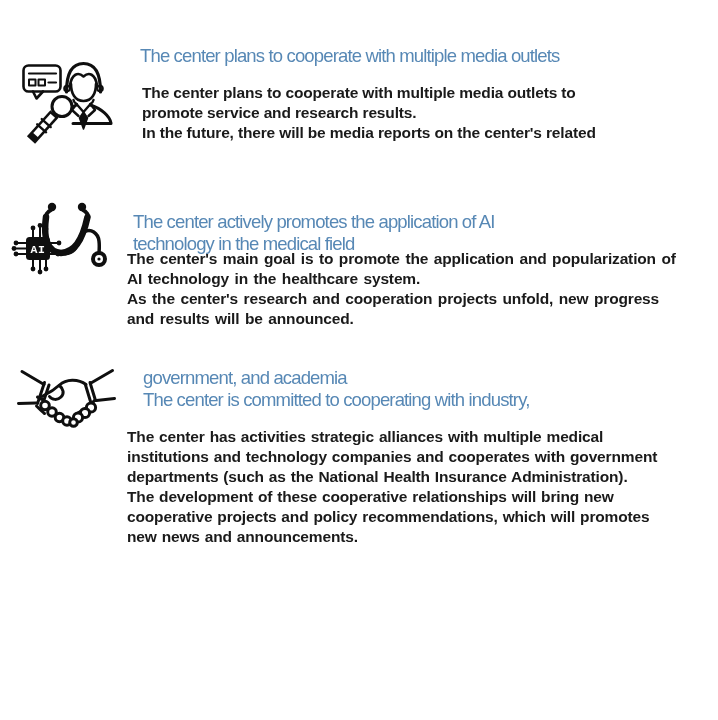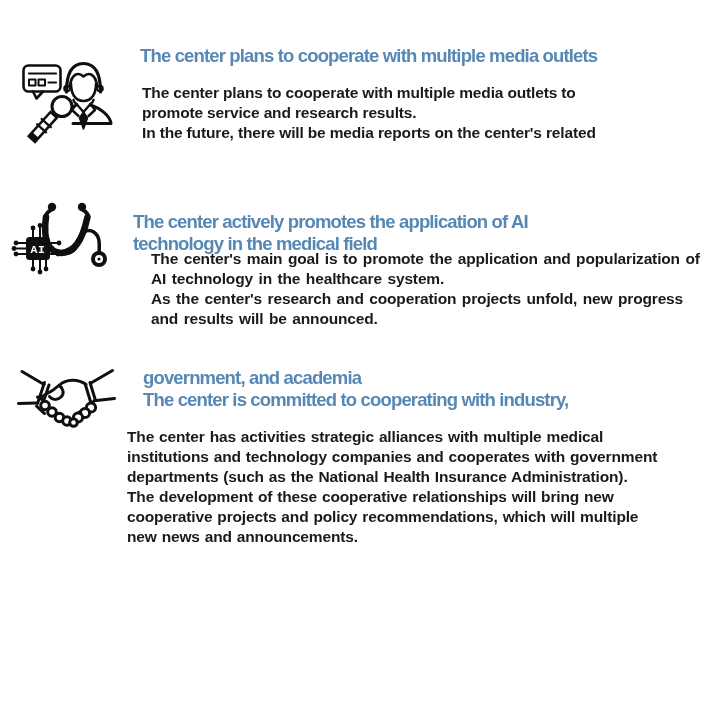--- a/index.html
+++ b/index.html
@@ -2,33 +2,33 @@
 <html style="--heading-blue: #5788b5; --body-ink: #1a1a1a; --icon-ink: #0f0f0f; --page-bg: #ffffff;"><head>
 <meta charset="utf-8">
 <style>
   html,body{margin:0;padding:0;background:#fff;}
   .canvas{
     position:relative;width:718px;height:720px;background:#fff;overflow:hidden;
     font-family:"Liberation Sans","DejaVu Sans",sans-serif;
   }
   .icon{position:absolute;color:var(--icon-ink,#0f0f0f);}
   .heading{
-    position:absolute;margin:0;font-size:18.5px;font-weight:700;line-height:22px;
+    position:absolute;margin:0;font-size:18.5px;font-weight:400;line-height:22px;
     letter-spacing:-0.85px;white-space:nowrap;color:var(--heading-blue,#5788b5);
   }
   .body{
     position:absolute;font-size:15.5px;line-height:20px;letter-spacing:-0.15px;
     white-space:nowrap;color:var(--body-ink,#1a1a1a);font-weight:bold;
   }
   .icon-1{left:18px;top:60px;width:100px;height:92px;}
   .h-1{left:140px;top:45px;}
   .b-1{left:142px;top:83px;}
   .icon-2{left:10px;top:198px;width:108px;height:88px;}
   .h-2{left:133px;top:195px;margin-top:16px;}
-  .b-2{left:127px;top:249px;word-spacing:1.4px;margin-left:24px;}
+  .b-2{left:127px;top:249px;word-spacing:1.4px;}
   .icon-3{left:17px;top:366px;width:100px;height:78px;}
   .h-3{left:143px;top:367px;}
   .b-3{left:127px;top:427px;word-spacing:0.8px;}
 </style>
 </head>
 <body>
 
 <div class="canvas">
 
   <section>
@@ -145,18 +145,18 @@
     </svg>
     <h2 class="heading h-3">
       <div>government, and academia</div>
       <div>The center is committed to cooperating with industry,</div>
     </h2>
     <div class="body b-3">
       <div>The center has activities strategic alliances with multiple medical</div>
       <div>institutions and technology companies and cooperates with government</div>
       <div>departments (such as the National Health Insurance Administration).</div>
       <div>The development of these cooperative relationships will bring new</div>
-      <div>cooperative projects and policy recommendations, which will multiple</div>
+      <div>cooperative projects and policy recommendations, which will promotes</div>
       <div>new news and announcements.</div>
     </div>
   </section>
 
 </div>
 
 </body></html>

